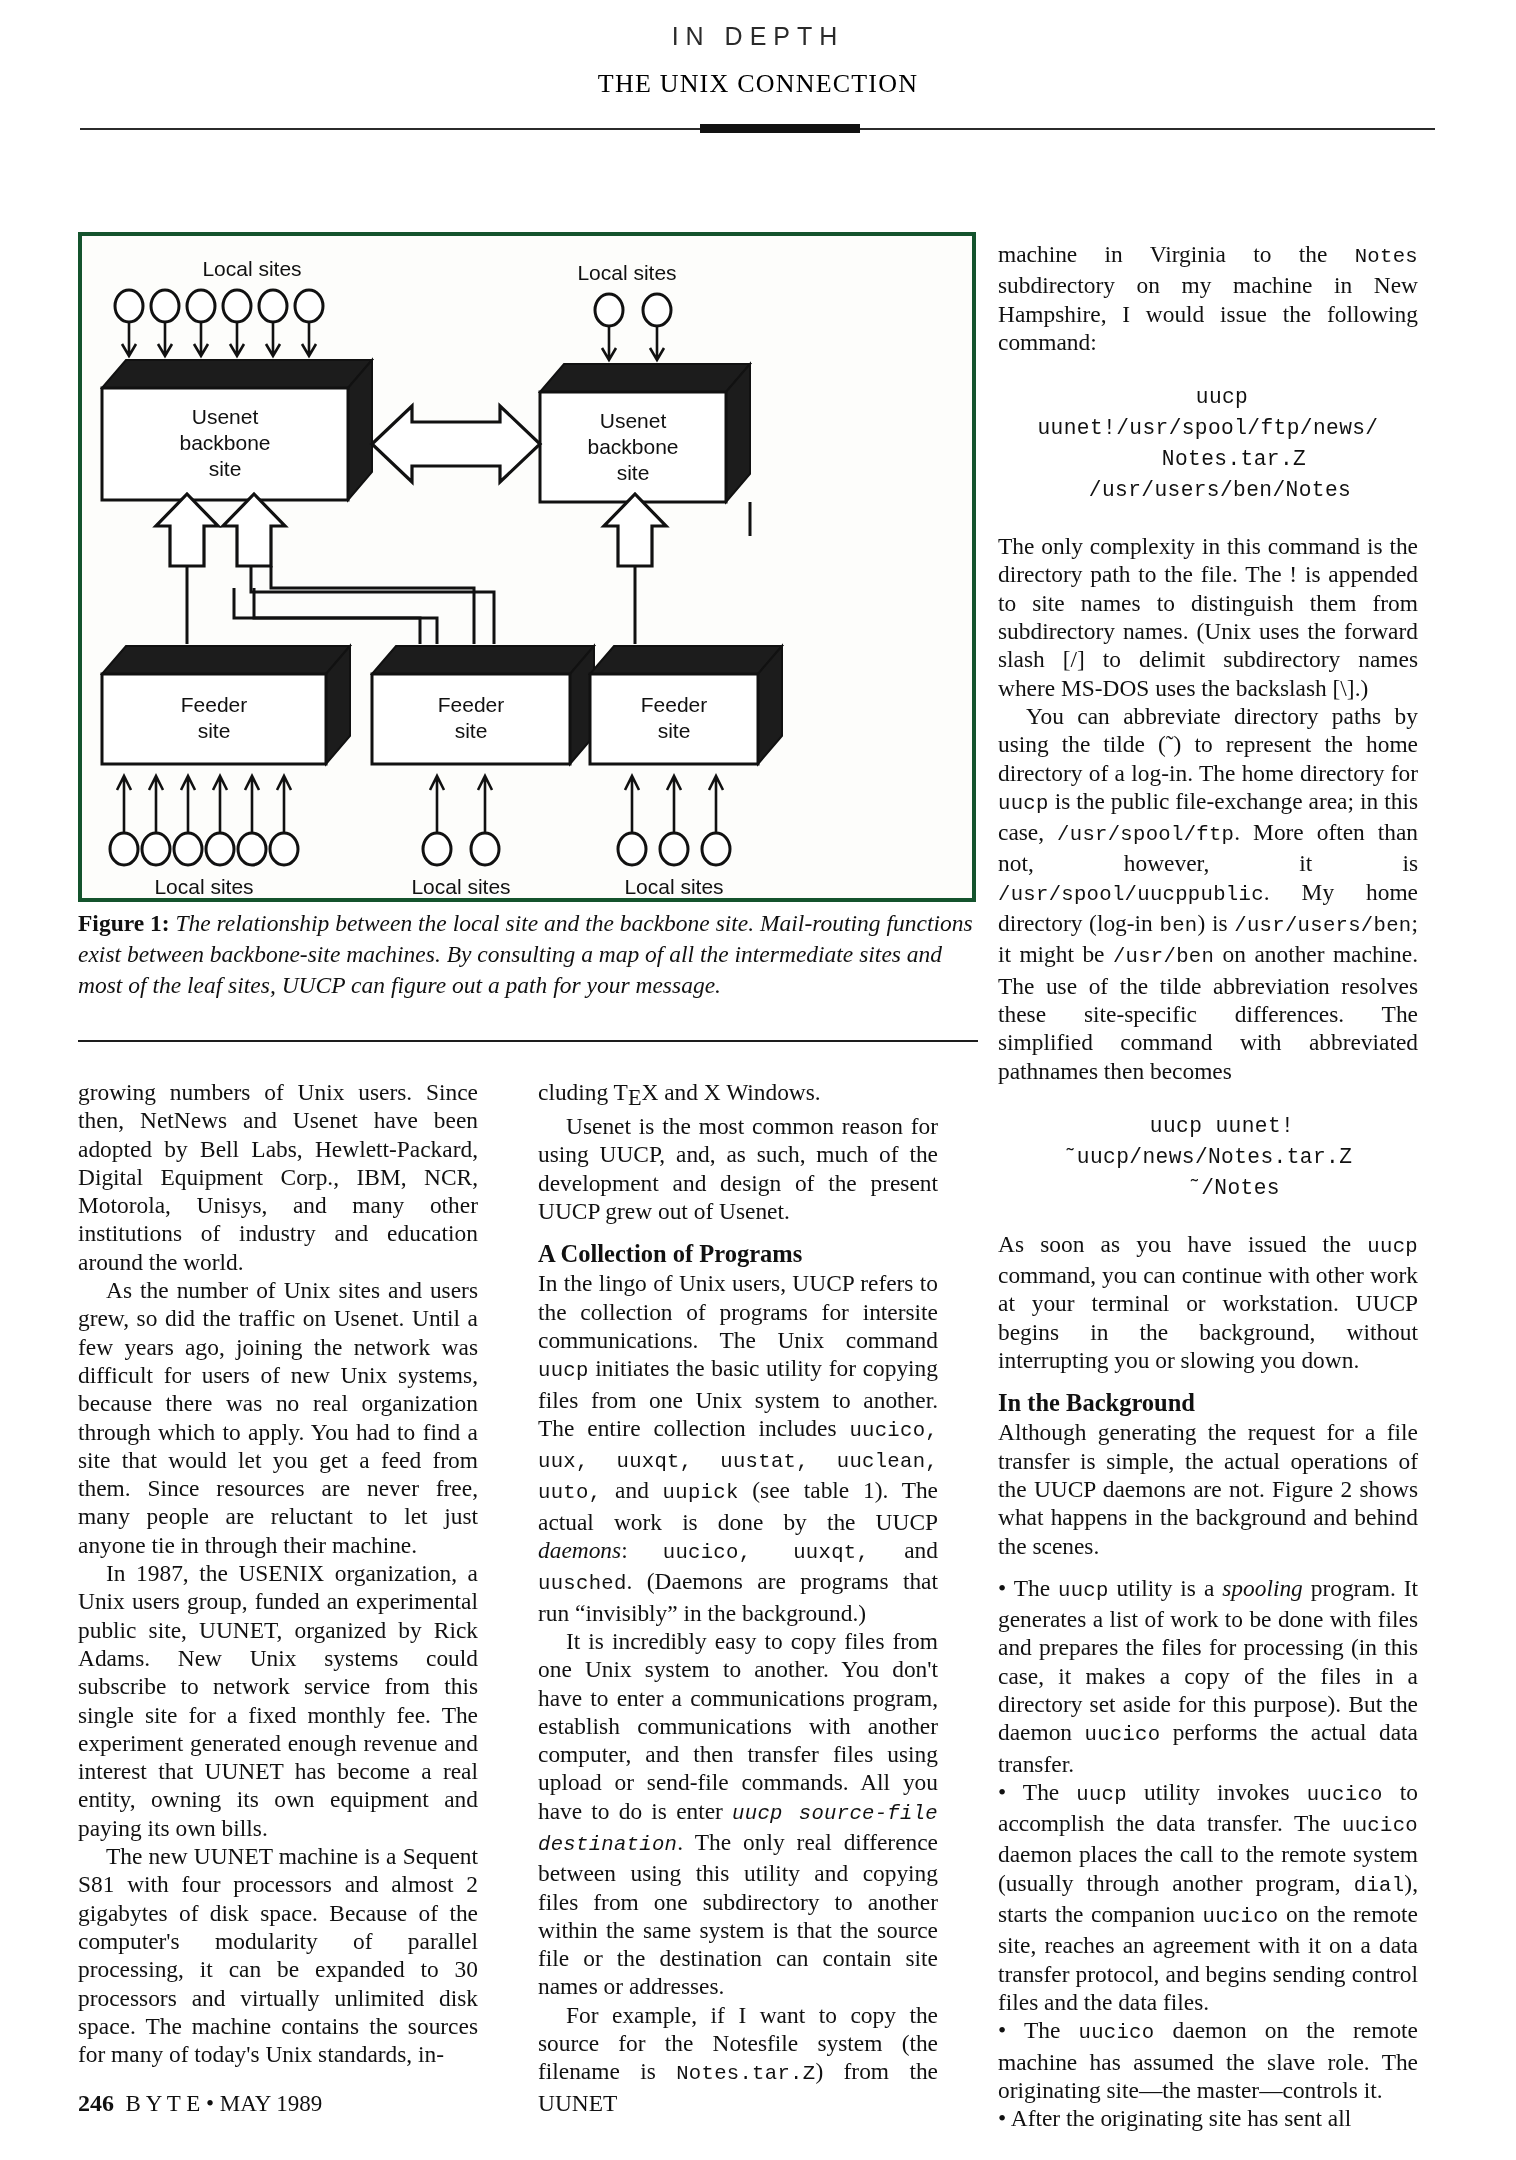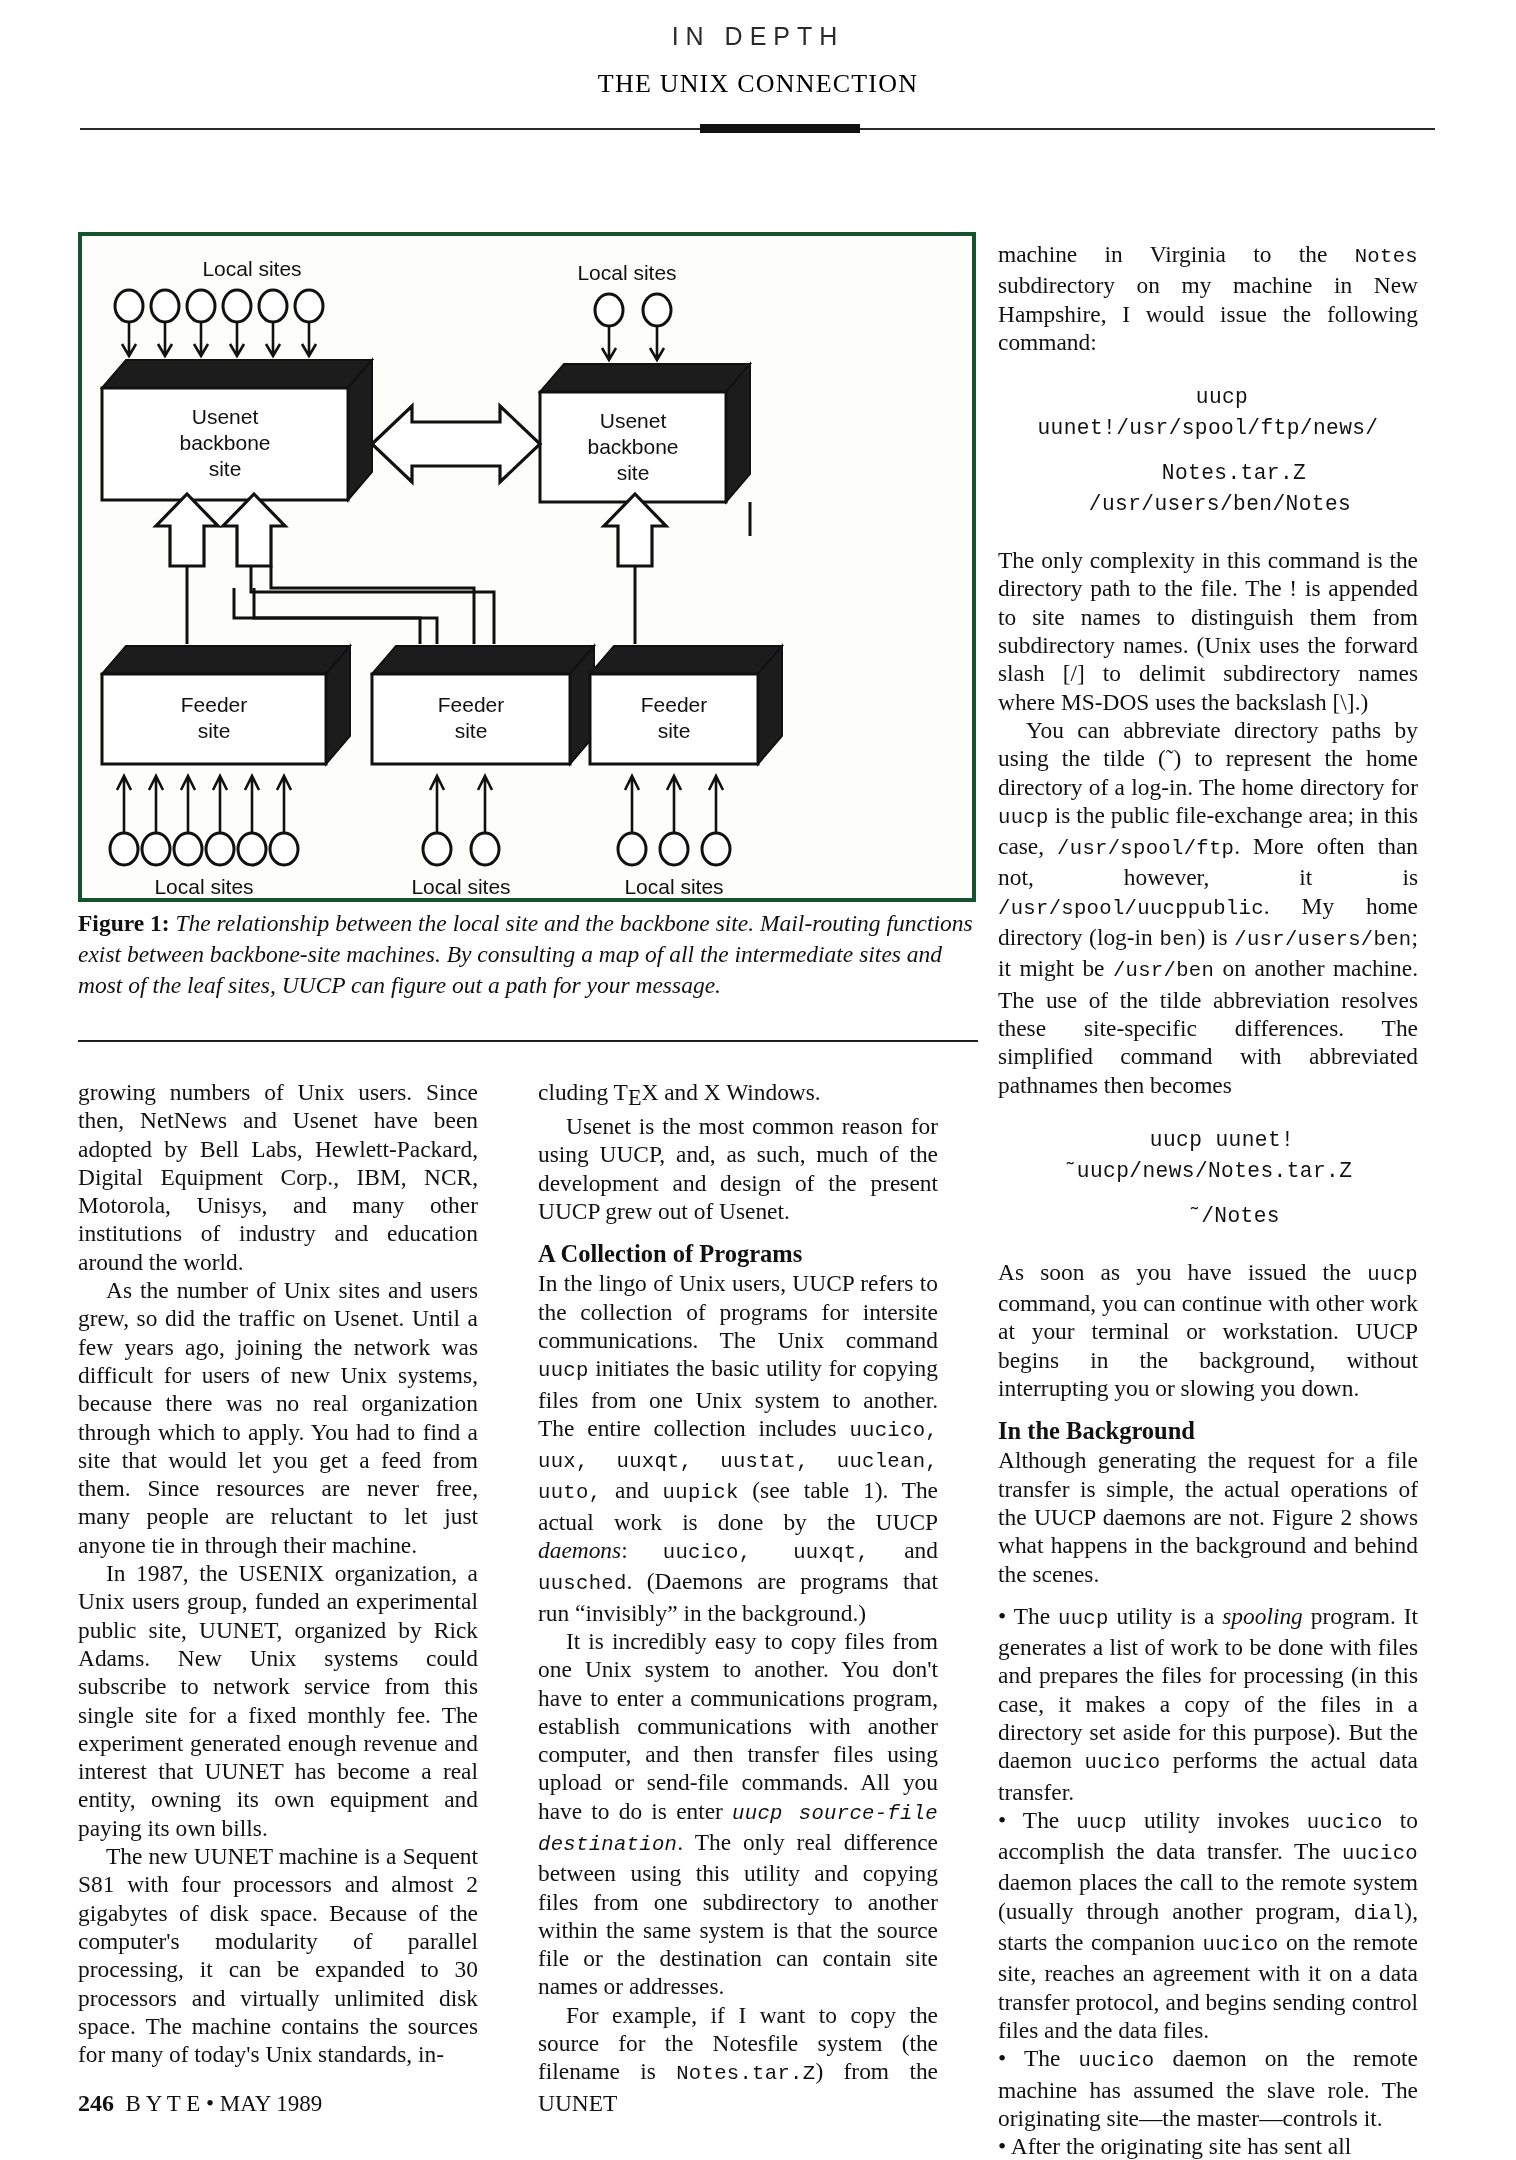--- a/index.html
+++ b/index.html
@@ -57,21 +57,21 @@
   .col p.bullet { text-indent:0; }
   .col h3 {
     margin:14px 0 0 0;
     font-size:24.5px; line-height:30px; font-weight:bold; text-indent:0;
   }
   .code {
     font-family:"Liberation Mono", monospace;
     font-size:21.2px; line-height:31px; text-indent:0;
     letter-spacing:0.4px; text-align:center;
   }
-  .code .ind { display:block; padding-left:24px;margin-top:14px; }
+  .code .ind { display:block; padding-left:24px; }
   .mono { font-family:"Liberation Mono", monospace; font-size:20.6px; letter-spacing:0.3px; }
   .it { font-style:italic; }
   .gap { height:26px; }
   .gap-s { height:14px; }
 
   #col1 { left:78px; top:1078px; width:400px; }
   #col2 { left:538px; top:1078px; width:400px; }
   #col3 { left:998px; top:240px; width:420px; }
 
   

